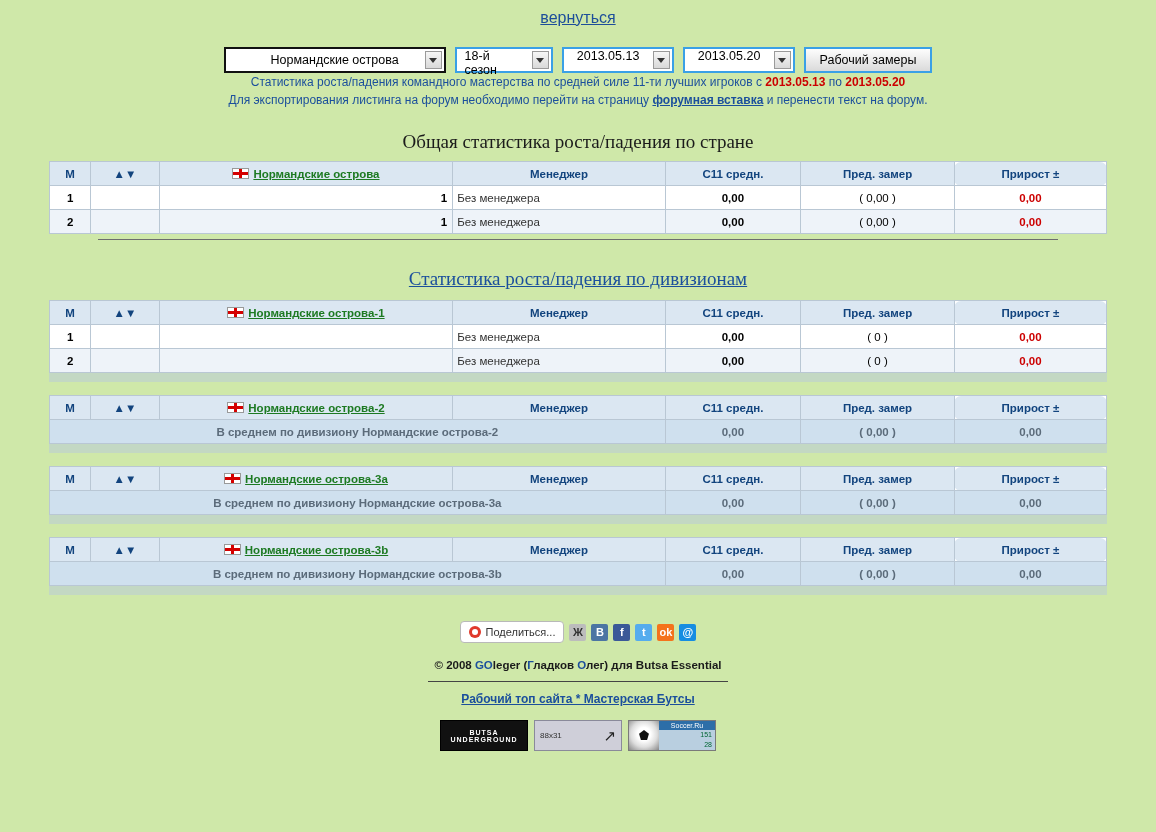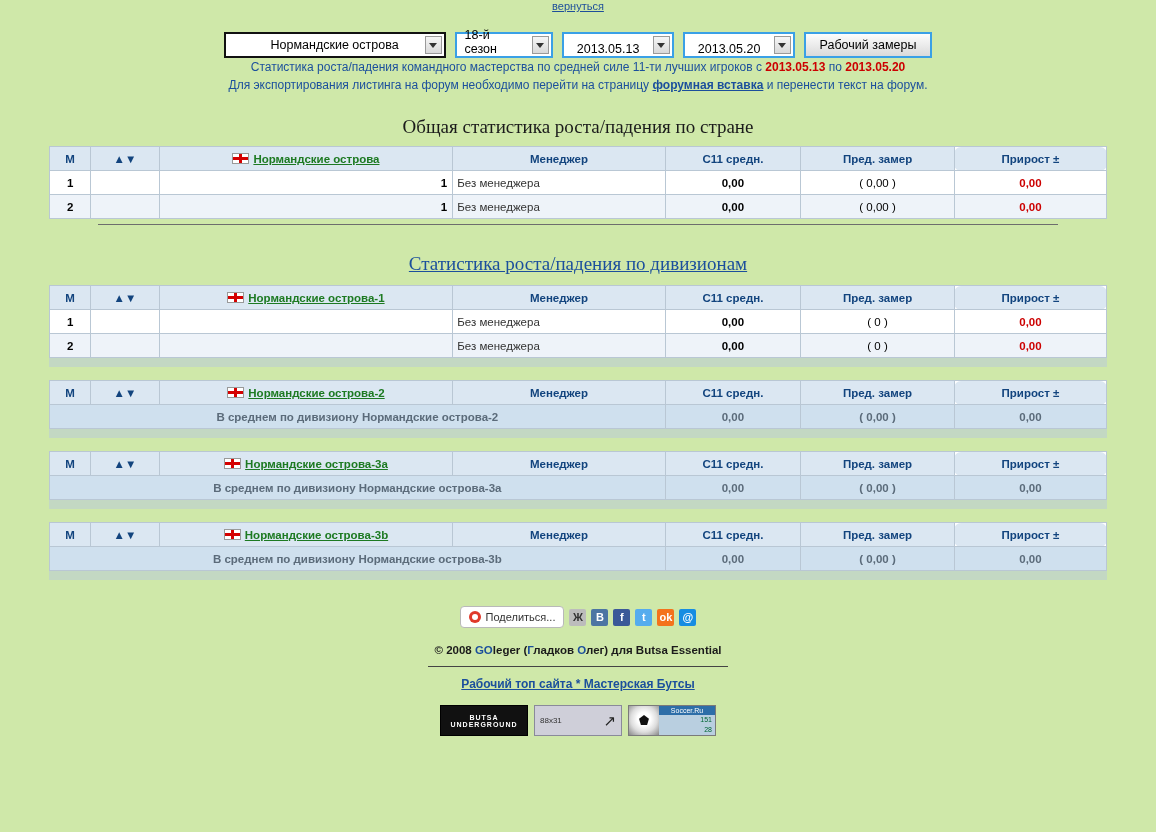--- a/index.html
+++ b/index.html
@@ -18,21 +18,22 @@
   .page {
     width: 1156px;
     position: relative;
   }
   a {
     color: #1b4f9c;
     text-decoration: underline;
   }
   .top-link {
     text-align: center;
-    font-size: 11px;
+    padding-top: 9px;
+    font-size: 16px;
   }
   .top-link a { color: #1d4e9a; }
 
   .page-title {
     text-align: center;
     font-weight: bold;
     font-size: 13px;
     margin-top: 11px;
     color: #000;
   }
@@ -67,21 +68,21 @@
     display: flex;
     align-items: center;
     justify-content: center;
     box-sizing: border-box;
   }
   .sel-blue {
     height: 26px;
     border: 2px solid #3aa0e6;
     background: #fff;
     display: flex;
-    align-items: flex-end;
+    align-items: flex-start;
     justify-content: center;
     position: relative;
     font-size: 12.5px;
     box-sizing: border-box;
     padding: 0 27px 0 8px;
   }
   .sel-blue .arrowbox {
     position: absolute;
     right: 2px;
     top: 2px;

